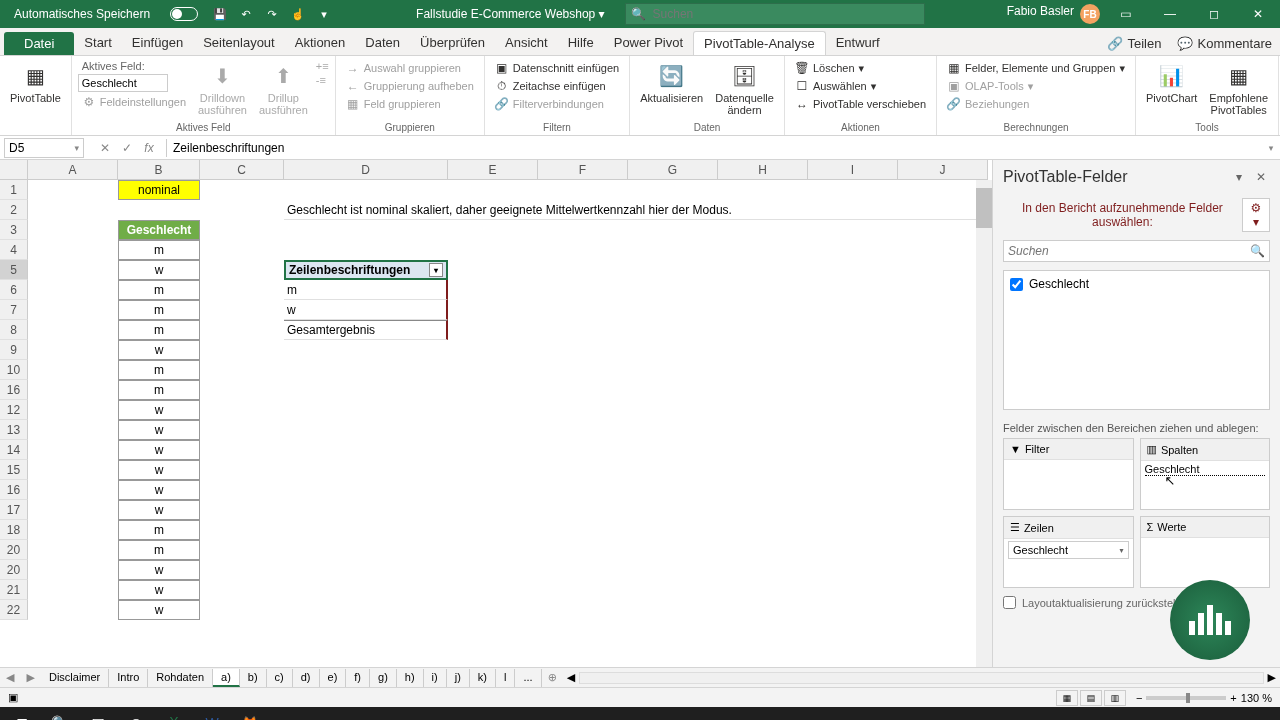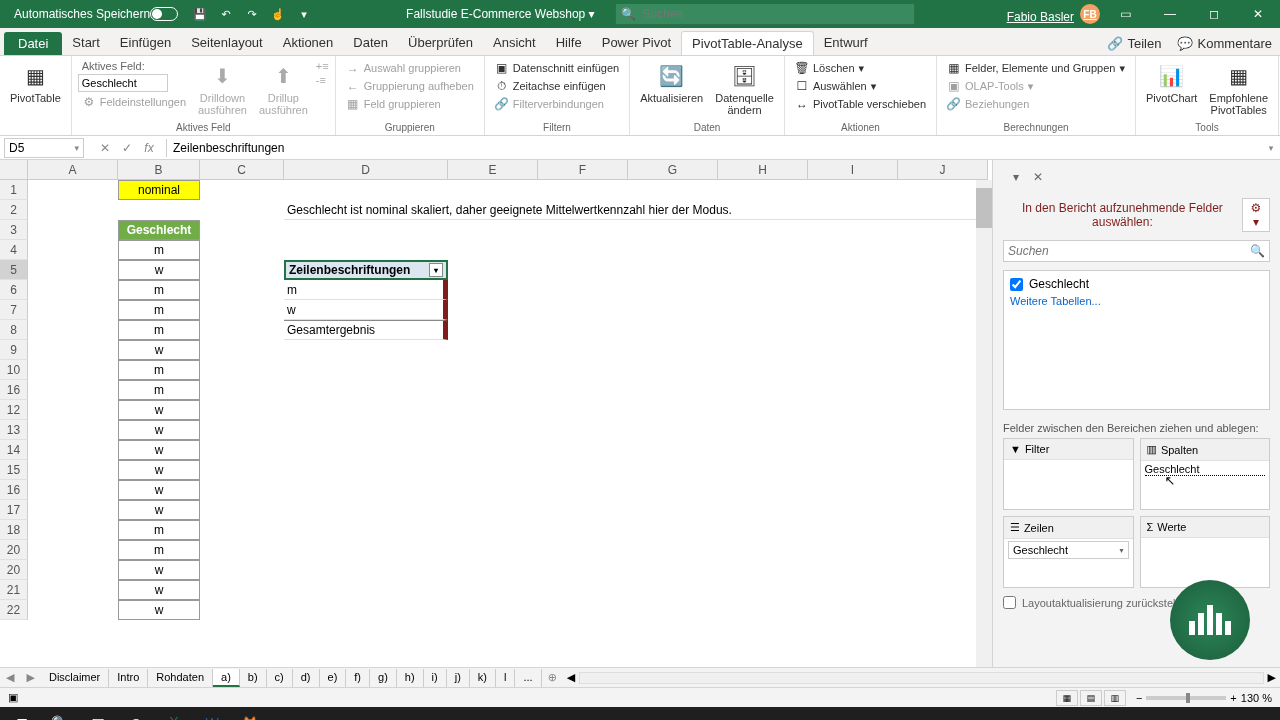--- a/index.html
+++ b/index.html
@@ -1,37 +1,37 @@
 <!DOCTYPE html>
 <html><head>
 <meta charset="utf-8">
 <style>
 * { margin: 0; padding: 0; box-sizing: border-box; font-family: 'Segoe UI', Tahoma, sans-serif; }
 body { background: #fff; overflow: hidden; width: 1280px; height: 720px; font-size: 12px; }
 
 
 .titlebar { height: 28px; background: #217346; display: flex; align-items: center; color: #fff; font-size: 12px; }
 .titlebar .left { display: flex; align-items: center; gap: 6px; padding-left: 8px; }
-.titlebar .autosave { display: flex; align-items: flex-end; gap: 0; padding: 2px 6px; }
+.titlebar .autosave { display: flex; align-items: flex-end; gap: 20px; padding: 2px 6px; }
 .titlebar .toggle { width: 28px; height: 14px; border: 1px solid #fff; border-radius: 7px; position: relative; }
 .titlebar .toggle::after { content: ''; position: absolute; left: 1px; top: 1px; width: 10px; height: 10px; background: #fff; border-radius: 50%; }
 .titlebar .tb-icon { width: 20px; height: 20px; display: flex; align-items: center; justify-content: center; font-size: 11px; cursor: pointer; }
 .titlebar .center { flex: 1; display: flex; align-items: center; justify-content: center; gap: 20px; }
 .titlebar .docname { font-size: 12px; }
 .titlebar .search { width: 300px; height: 22px; background: #3a8a5f; border: 1px solid #2d6e4b; display: flex; align-items: center; padding: 0 6px; gap: 6px; }
 .titlebar .search input { background: transparent; border: none; color: #d0e8db; outline: none; font-size: 12px; width: 100%; }
 .titlebar .right { display: flex; align-items: center; gap: 8px; padding-right: 4px; }
-.titlebar .user { display: flex; align-items: flex-end; gap: 6px; text-decoration: underline; }
+.titlebar .user { display: flex; align-items: flex-start; gap: 6px; }
 .titlebar .avatar { width: 20px; height: 20px; border-radius: 50%; background: #f4a261; display: flex; align-items: center; justify-content: center; font-size: 10px; font-weight: bold; }
 .titlebar .winbtn { width: 36px; height: 28px; display: flex; align-items: center; justify-content: center; cursor: pointer; }
 
 
 .tabs { height: 28px; background: #f3f2f1; display: flex; align-items: flex-end; border-bottom: 1px solid #d4d4d4; padding-left: 4px; }
 .tabs .tab { padding: 4px 10px; font-size: 13px; color: #323130; cursor: pointer; border-top-left-radius: 3px; border-top-right-radius: 3px; }
-.tabs .tab.file { background: #217346; color: #fff; padding: 4px 14px; }
+.tabs .tab.file { background: #217346; color: #fff; padding: 4px 20px; }
 .tabs .tab.active { background: #fff; border: 1px solid #d4d4d4; border-bottom: none; }
 .tabs .spacer { flex: 1; }
 .tabs .rbtn { padding: 4px 8px; font-size: 13px; color: #323130; cursor: pointer; display: flex; align-items: center; gap: 4px; }
 
 
 .ribbon { height: 80px; background: #fff; border-bottom: 1px solid #d4d4d4; display: flex; font-size: 11px; color: #323130; }
 .group { border-right: 1px solid #e1e1e1; display: flex; flex-direction: column; padding: 4px 6px 0; }
 .group .controls { flex: 1; display: flex; align-items: flex-start; gap: 4px; }
 .group .label { text-align: center; font-size: 10px; color: #666; padding: 2px 0; }
 .big-btn { display: flex; flex-direction: column; align-items: center; gap: 2px; padding: 2px 4px; cursor: pointer; }
@@ -56,21 +56,21 @@
 
 .gridwrap { display: flex; height: 507px; }
 .gridscroll { flex: 1; position: relative; overflow: hidden; }
 .selectall { position: absolute; left: 0; top: 0; width: 28px; height: 20px; background: #f0f0f0; border-right: 1px solid #ccc; border-bottom: 1px solid #ccc; }
 .colheads { position: absolute; left: 28px; top: 0; height: 20px; display: flex; }
 .colhead { background: #f0f0f0; border-right: 1px solid #ccc; border-bottom: 1px solid #ccc; display: flex; align-items: center; justify-content: center; font-size: 12px; color: #555; }
 .rowheads { position: absolute; left: 0; top: 20px; width: 28px; }
 .rowhead { height: 20px; background: #f0f0f0; border-right: 1px solid #ccc; border-bottom: 1px solid #e0e0e0; display: flex; align-items: center; justify-content: center; font-size: 12px; color: #555; }
 .rowhead.active { background: #d2d2d2; }
 .cells { position: absolute; left: 28px; top: 20px; }
-.cell { position: absolute; border-right: 5px solid #7f1d1d; border-bottom: 1px solid #e0e0e0; height: 20px; display: flex; align-items: center; padding: 0 3px; font-size: 12px; background: #fff; }
+.cell { position: absolute; border-right: 2px solid #7f1d1d; border-bottom: 1px solid #e0e0e0; height: 20px; display: flex; align-items: center; padding: 0 3px; font-size: 12px; background: #fff; }
 .cell.yellow { background: #ffff00; font-weight: normal; justify-content: center; border: 1px solid #999; }
 .cell.green { background: #70ad47; color: #fff; font-weight: bold; justify-content: center; border: 1px solid #999; }
 .cell.bordered { border: 1px solid #999; justify-content: center; }
 .cell.pvh { background: #dce6f1; font-weight: bold; border: 1px solid #999; }
 .cell.pvt { font-weight: normal; border-top: 1px solid #888; }
 .cell.selected { border: 2px solid #217346; z-index: 5; }
 .pv-dd { margin-left: auto; font-size: 8px; border: 1px solid #888; width: 14px; height: 14px; display: flex; align-items: center; justify-content: center; background: #fff; }
 .vscroll { position: absolute; right: 0; top: 20px; bottom: 0; width: 16px; background: #f0f0f0; }
 .vscroll .thumb { background: #c0c0c0; height: 40px; margin-top: 8px; }
 
@@ -446,37 +446,37 @@
           <span>Gesamtergebnis</span>
         </div>
       </div>
     <div class="vscroll">
         <div class="thumb"></div>
       </div>
   </div>
 
   <div class="pane">
     <div class="pane-head">
+      <h3>PivotTable-Felder</h3>
       <div class="pbtn">▾</div>
       <div class="pbtn">✕</div>
     </div>
     <div class="pane-sub">
       <span>In den Bericht aufzunehmende Felder auswählen:</span>
       <div class="gear">⚙ ▾</div>
     </div>
     <div class="pane-search">
       <input placeholder="Suchen" style="">
       <span>🔍</span>
     </div>
     <div class="field-list">
       <div class="field-item">
         <input type="checkbox" checked="" style="">
         <span>Geschlecht</span>
       </div>
-      <div class="field-more">Weitere Tabellen...</div>
     </div>
     <div class="drag-hint">Felder zwischen den Bereichen ziehen und ablegen:</div>
     <div class="drop-grid">
       <div class="drop-zone">
         <div class="dz-head">
             <span>▼</span>
             <span>Filter</span>
           </div>
       </div>
       <div class="drop-zone">

